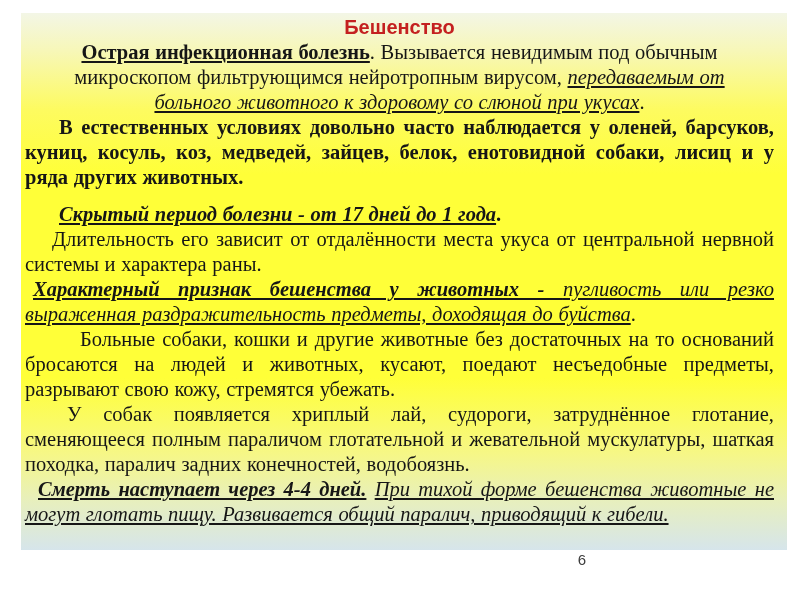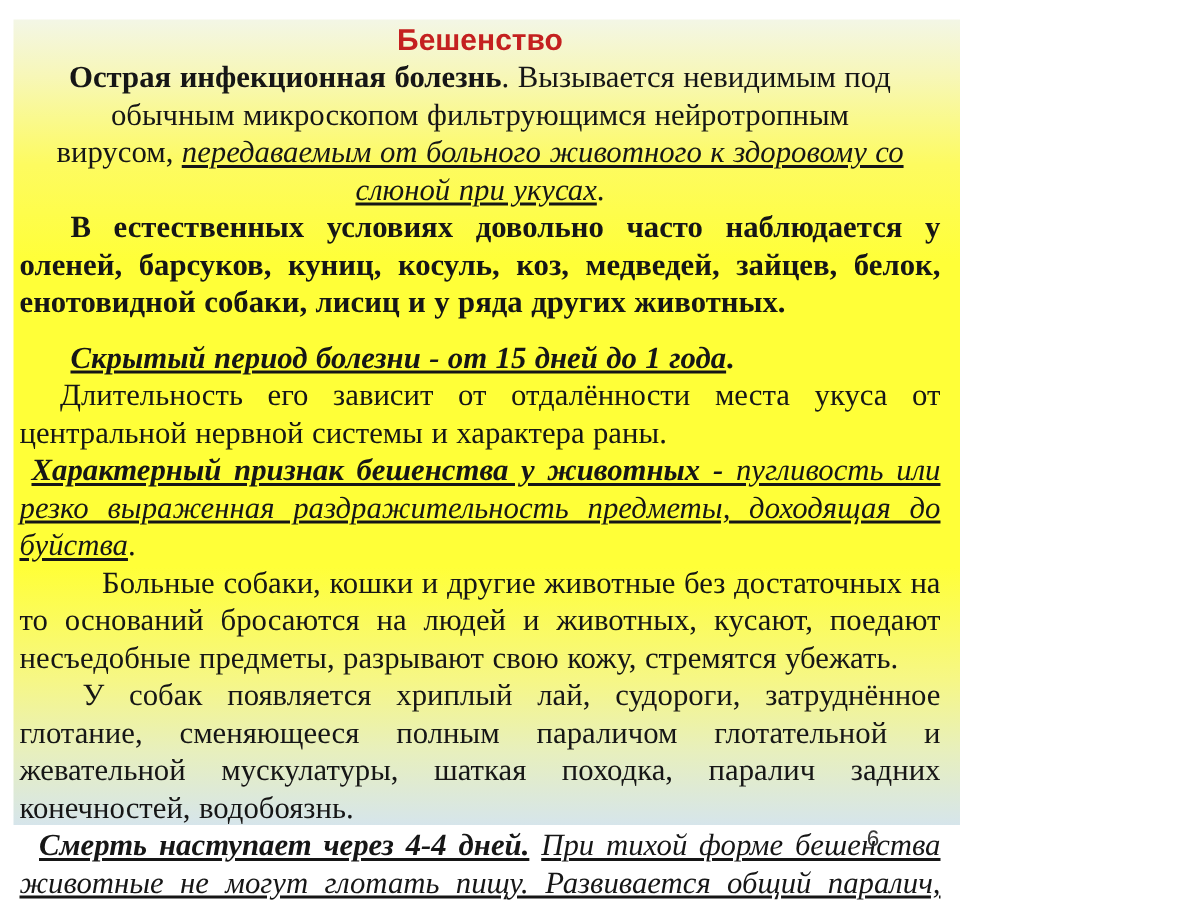--- a/index.html
+++ b/index.html
@@ -9,22 +9,22 @@
     position:relative;
     font-family:"Liberation Serif", serif;
     overflow:hidden;
   }
   :root {
     --title-color:#c42020;
     --text-color:#161616;
   }
   .slide {
     position:absolute;
-    left:9px; top:13px;
-    width:631px; height:537px;
+    left:21px; top:13px;
+    width:766px; height:537px;
     box-sizing:border-box;
     padding:2px 13px 0 4px;
     background:linear-gradient(180deg,
       #f3f6e6 0%,
       #f7f7b8 7%,
       #fdfb60 18%,
       #ffff38 30%,
       #ffff38 68%,
       #f6f786 82%,
       #e7efbe 91%,
@@ -46,21 +46,21 @@
     color:var(--title-color);
   }
   .narrow { margin:0 20px; }
   .gap-top { margin-top:12px; }
   .ind8  { text-indent:8px;  }
   .ind13 { text-indent:13px; }
   .ind27 { text-indent:27px; }
   .ind34 { text-indent:34px;font-weight:bold; }
   .ind42 { text-indent:42px; }
   .ind55 { text-indent:55px; }
-  .b { font-weight:bold; }
+  .b { font-weight:bold;text-decoration:underline; }
   .i { font-style:italic; }
   .u { text-decoration:underline; text-underline-offset:2px; }
   .page-number {
     position:absolute;
     left:570px; top:551px;
     width:24px;
     text-align:center;
     font-family:"Liberation Sans", sans-serif;
     font-size:15px;
     color:#3c3c3c;
@@ -71,21 +71,21 @@
 
 <div class="slide">
 
   <p class="para center title"><span class="run">Бешенство</span></p>
 
   <p class="para center narrow"><span class="b">Острая инфекционная болезнь</span><span>. Вызывается невидимым под обычным микроскопом фильтрующимся нейротропным вирусом, </span><span class="i u">передаваемым от больного животного к здоровому со слюной при укусах</span><span>.</span></p>
 
 
   <p class="para ind34"><span>В естественных условиях довольно часто наблюдается у оленей, барсуков, куниц, косуль, коз, медведей, зайцев, белок, енотовидной собаки, лисиц и у ряда других животных.</span></p>
 
-  <p class="para ind34 gap-top"><span class="i u">Скрытый период болезни - от 15 дней до 1 года</span><span>.</span></p>
+  <p class="para ind34 gap-top"><span class="i u">Скрытый период болезни - от 17 дней до 1 года</span><span>.</span></p>
 
   <p class="para ind27"><span>Длительность его зависит от отдалённости места укуса от центральной нервной системы и характера раны.</span></p>
 
   <p class="para ind8"><span class="b i u">Характерный признак бешенства у животных - </span><span class="i u">пугливость или резко выраженная раздражительность предметы, доходящая до буйства</span><span>.</span></p>
 
   <p class="para ind55"><span>Больные собаки, кошки и другие животные без достаточных на то оснований бросаются на людей и животных, кусают, поедают несъедобные предметы, разрывают свою кожу, стремятся убежать.</span></p>
 
   <p class="para ind42"><span>У собак появляется хриплый лай, судороги, затруднённое глотание, сменяющееся полным параличом глотательной и жевательной мускулатуры, шаткая походка, паралич задних конечностей, водобоязнь.</span></p>
 
   <p class="para ind13"><span class="b i u">Смерть наступает через 4-4 дней.</span><span> </span><span class="i u">При тихой форме бешенства животные не могут глотать пищу. Развивается общий паралич, приводящий к гибели. </span></p>

